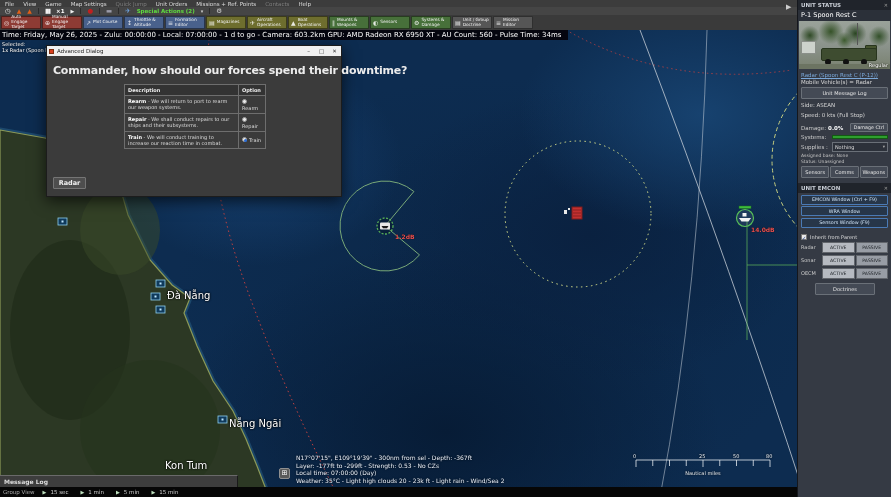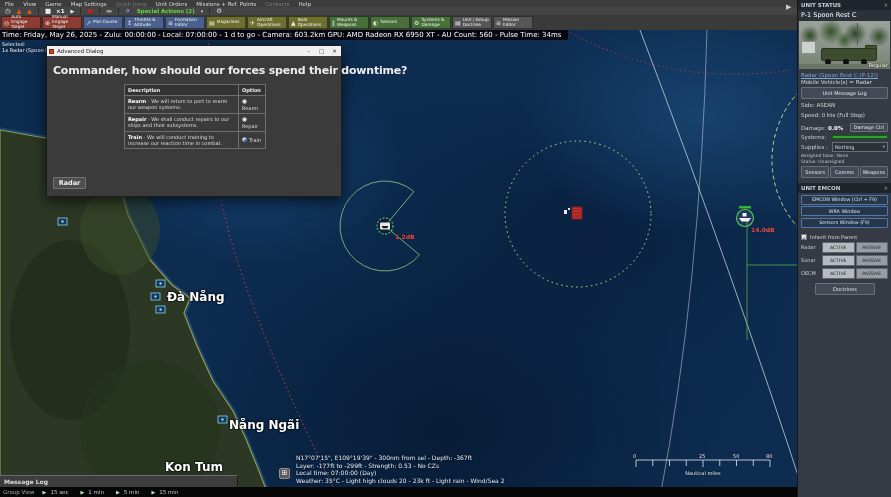--- a/index.html
+++ b/index.html
@@ -54,21 +54,21 @@
           radial-gradient(ellipse 320px 210px at 74% 44%, #0a2140 0%, rgba(10,33,64,0) 70%),
           radial-gradient(ellipse 380px 260px at 56% 86%, #071c36 0%, rgba(7,28,54,0) 72%),
           radial-gradient(ellipse 430px 300px at 62% 58%, #0b2748 0%, rgba(11,39,72,0) 75%); }
   .map svg{ position:absolute; left:0; top:0; }
 
   .timebar{ position:absolute; left:0; top:0; width:568px; height:10px; background:#05060f;
             color:#fff; font-size:7px; line-height:10px; padding-left:2px; white-space:nowrap; }
   .sel-info{ position:absolute; left:2px; top:11px; color:#fff; font-size:5px; line-height:6px;
              text-shadow:0 0 2px #000; }
 
-  .geo-label{ position:absolute; color:#fff; font-size:12px; font-weight:bold;
+  .geo-label{ position:absolute; color:#fff; font-size:10px; font-weight:normal;
               text-shadow:0 0 2px #000,0 0 2px #000; white-space:nowrap; }
   .sig-label{ position:absolute; color:#e85050; font-size:6px; font-weight:bold;
               text-shadow:0 0 1px #000; white-space:nowrap; }
 
   .status-block{ position:absolute; left:296px; top:424px; color:#eaf0fa; font-size:6px;
                  line-height:7.6px; text-shadow:0 0 2px #000; white-space:nowrap; }
   .db-icon{ position:absolute; left:279px; top:438px; width:11px; height:11px; background:#5a5a5a;
             border:1px solid #909090; border-radius:2px; color:#fff; font-size:7px;
             text-align:center; line-height:9px; cursor:pointer; }
 

